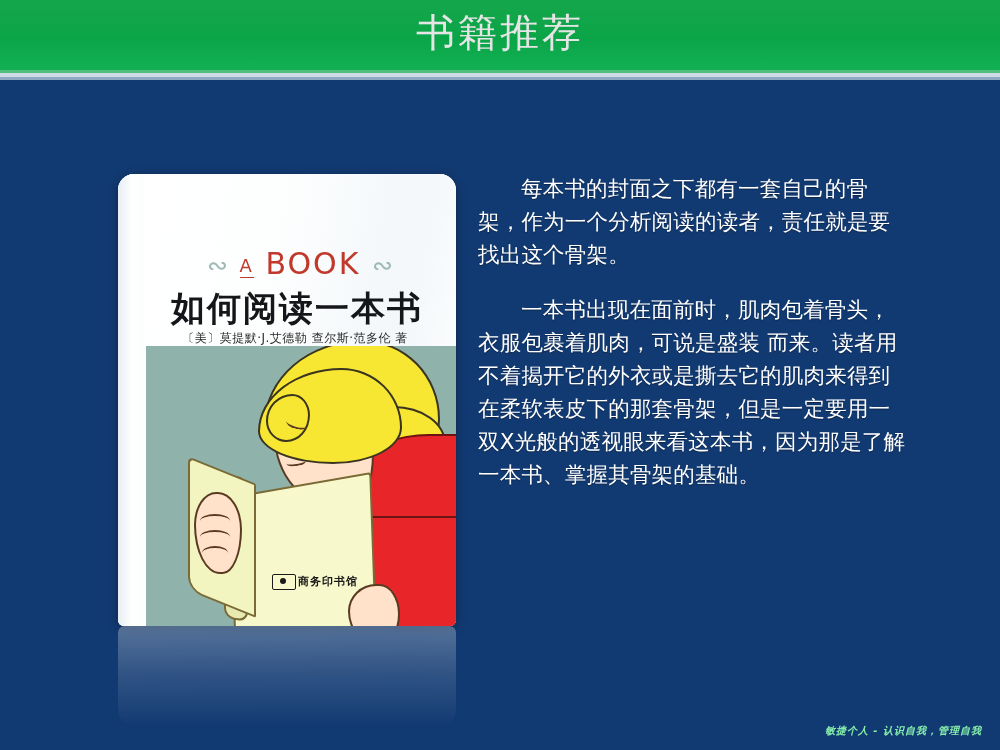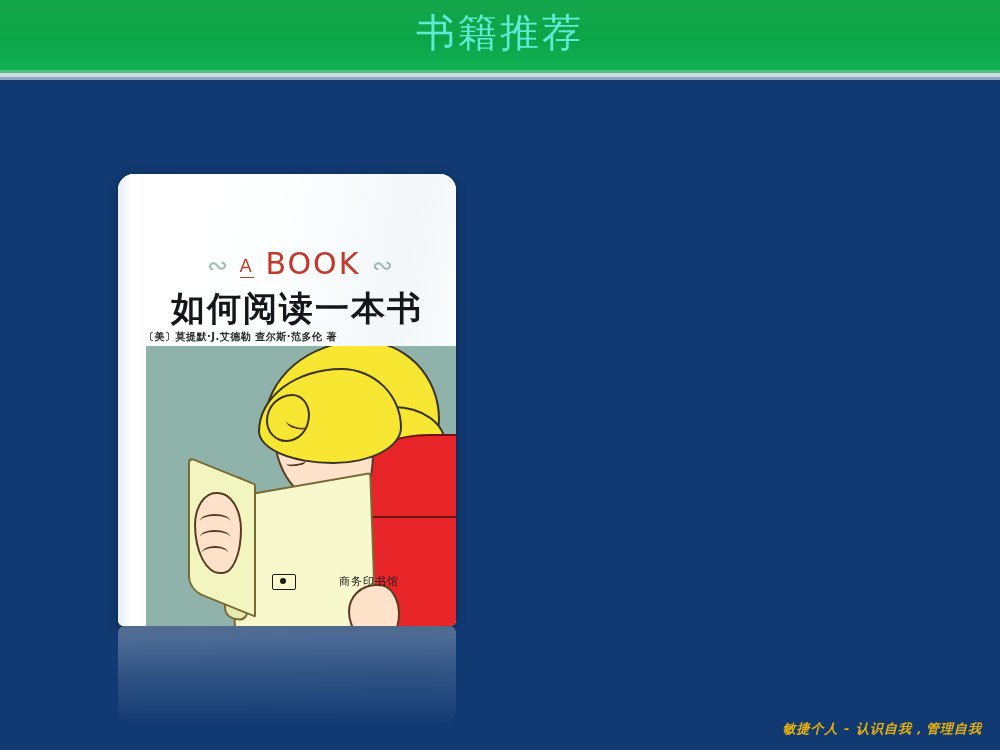--- a/index.html
+++ b/index.html
@@ -23,21 +23,21 @@
     width: 1000px;
     height: 70px;
     background: #0fa84a;
     background: linear-gradient(180deg, #15a64a 0%, #0ba548 55%, #12b054 100%);
   }
   #header-title {
     position: absolute;
     left: 0; top: 2px;
     width: 1000px;
     text-align: center;
-    color: #5eead4;
+    color: #e5e5e5;
     font-size: 39px;
     letter-spacing: 3px;
     line-height: 62px;
     font-weight: 400;
     white-space: nowrap;
   }
   #header-underline-1 {
     position: absolute;
     left: 0; top: 70px;
     width: 1000px; height: 3px;
@@ -130,26 +130,25 @@
     color: #15161a;
     font-size: 34px;
     font-weight: bold;
     letter-spacing: 2px;
     white-space: nowrap;
   }
   #cover-authors {
     position: absolute;
     left: 26px; top: 156px;
     width: 302px;
-    text-align: left;
+    text-align: center;
     color: #2b2b2b;
-    font-size: 10px;
+    font-size: 12px;
     letter-spacing: 0.5px;
     white-space: nowrap;
-    font-weight: bold;
   }
   #cover-illustration {
     position: absolute;
     left: 28px; top: 172px;
     width: 310px;
     height: 280px;
     background: #8fb3ab;
     overflow: hidden;
   }
   
@@ -270,22 +269,21 @@
   }
   #ill-finger-1 { left: 54px; top: 168px; width: 30px; height: 12px; }
   #ill-finger-2 { left: 54px; top: 184px; width: 30px; height: 12px; }
   #ill-finger-3 { left: 56px; top: 200px; width: 26px; height: 12px; }
   #ill-publisher {
     left: 152px; top: 228px;
     color: #1a1a1a;
     font-size: 11px;
     letter-spacing: 1px;
     white-space: nowrap;
-    font-weight: normal;
-    margin-left: 41px;
+    font-weight: bold;
   }
   #ill-publisher-mark {
     left: 126px; top: 228px;
     width: 22px; height: 14px;
     border: 1.5px solid #1a1a1a;
     border-radius: 2px;
   }
   #ill-publisher-mark::after {
     content: "";
     position: absolute;
@@ -336,22 +334,22 @@
     margin: 0 0 22px 0;
     letter-spacing: 0.2px;
     text-shadow: 0 1px 1px rgba(0,0,0,0.35);
   }
 
   
   #footer {
     position: absolute;
     right: 18px;
     bottom: 12px;
-    color: #eab308;
-    font-size: 13px;
+    color: #86efac;
+    font-size: 10px;
     font-style: italic;
     font-weight: bold;
     letter-spacing: 1px;
     white-space: nowrap;
     margin-left: 33px;
   }
 </style>
 </head>
 <body>
 
@@ -401,17 +399,19 @@
 
   <div id="book-reflection">
     <div id="refl-inner">
       <div style="position:absolute;inset:0;background:linear-gradient(100deg,#ffffff 0%,#f3f7fa 72%,#ffffff 100%);border-radius:16px 16px 6px 6px;"></div>
 
       <div id="refl-tint"></div>
     </div>
   </div>
 
   <div id="text-column">
+    <p class="para">每本书的封面之下都有一套自己的骨架，作为一个分析阅读的读者，责任就是要找出这个骨架。</p>
+    <p class="para">一本书出现在面前时，肌肉包着骨头，衣服包裹着肌肉，可说是盛装 而来。读者用不着揭开它的外衣或是撕去它的肌肉来得到在柔软表皮下的那套骨架，但是一定要用一双X光般的透视眼来看这本书，因为那是了解一本书、掌握其骨架的基础。</p>
   </div>
 
   <div id="footer">敏捷个人  -  认识自我，管理自我</div>
 
 </div>
 
 </body></html>

